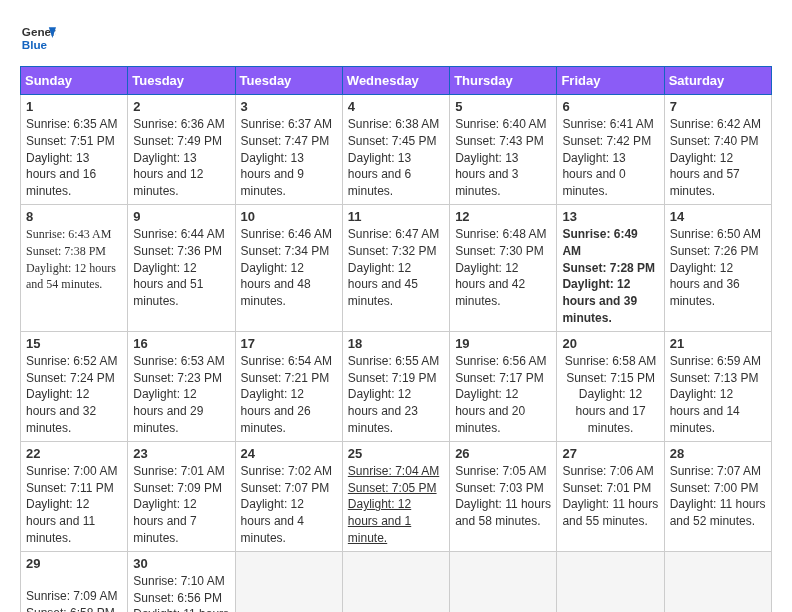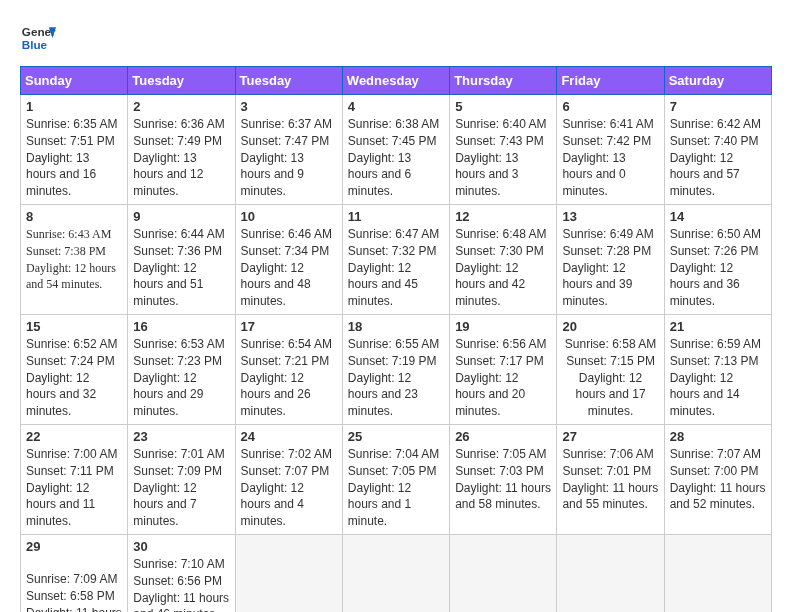--- a/index.html
+++ b/index.html
@@ -175,21 +175,21 @@
 Daylight: 12 hours and 45 minutes.</div>
         </td>
         <td>
           <span class="day-num">12</span>
           <div class="day-info" style="white-space: pre-line;">Sunrise: 6:48 AM
 Sunset: 7:30 PM
 Daylight: 12 hours and 42 minutes.</div>
         </td>
         <td>
           <span class="day-num">13</span>
-          <div class="day-info" style="white-space: pre-line;">Sunrise: 6:49 AM
+          <div class="day-info" style="white-space: pre-line; font-weight: bold;">Sunrise: 6:49 AM
 Sunset: 7:28 PM
 Daylight: 12 hours and 39 minutes.</div>
         </td>
         <td>
           <span class="day-num">14</span>
           <div class="day-info" style="white-space: pre-line;">Sunrise: 6:50 AM
 Sunset: 7:26 PM
 Daylight: 12 hours and 36 minutes.</div>
         </td>
       </tr>
@@ -251,21 +251,21 @@
 Daylight: 12 hours and 7 minutes.</div>
         </td>
         <td>
           <span class="day-num">24</span>
           <div class="day-info" style="white-space: pre-line;">Sunrise: 7:02 AM
 Sunset: 7:07 PM
 Daylight: 12 hours and 4 minutes.</div>
         </td>
         <td>
           <span class="day-num">25</span>
-          <div class="day-info" style="white-space: pre-line;">Sunrise: 7:04 AM
+          <div class="day-info" style="white-space: pre-line; text-decoration: underline;">Sunrise: 7:04 AM
 Sunset: 7:05 PM
 Daylight: 12 hours and 1 minute.</div>
         </td>
         <td>
           <span class="day-num">26</span>
           <div class="day-info" style="white-space: pre-line;">Sunrise: 7:05 AM
 Sunset: 7:03 PM
 Daylight: 11 hours and 58 minutes.</div>
         </td>
         <td>

